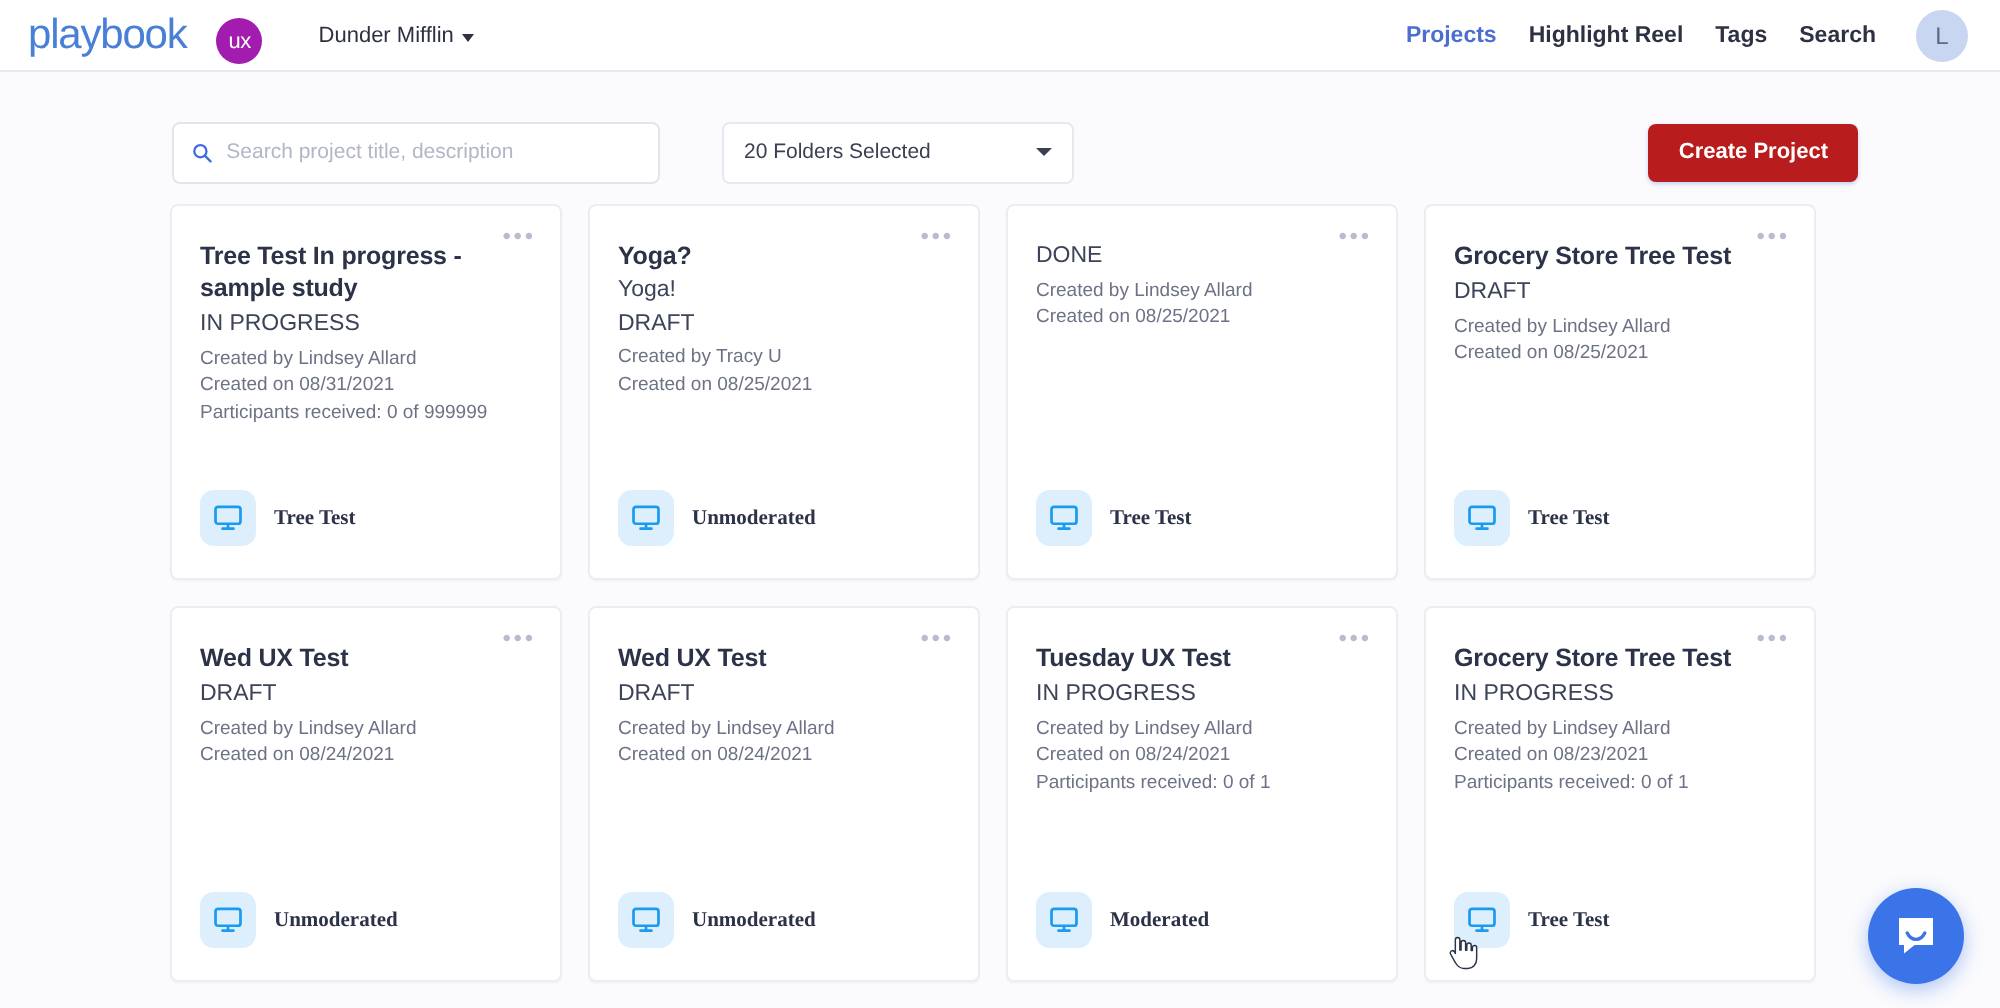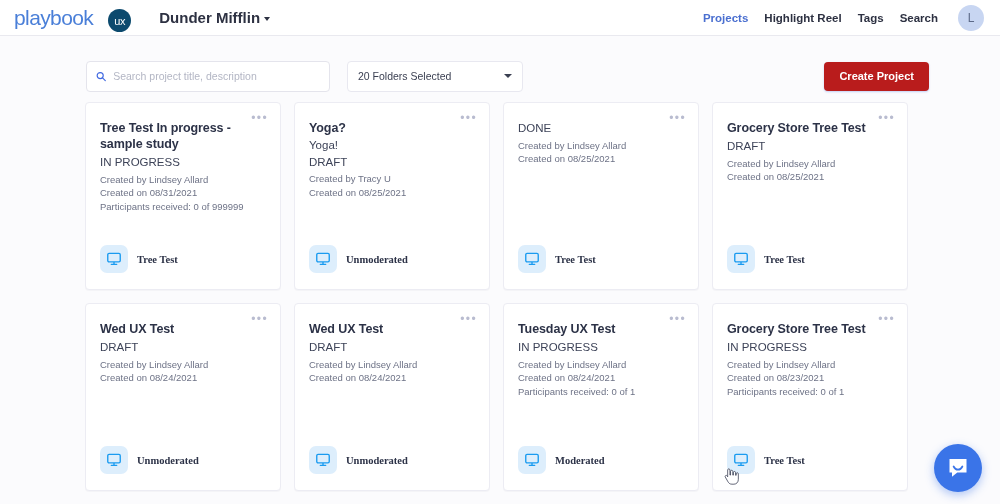--- a/index.html
+++ b/index.html
@@ -25,35 +25,35 @@
   .logo-text {
     font-size: 21px;
     letter-spacing: -0.6px;
     color: #4a7fd8;
     font-weight: 400;
     line-height: 1;
   }
   .logo-badge {
     width: 23px; height: 23px;
     border-radius: 50%;
-    background: #0c4a6e;
+    background: #a21caf;
     color: #fff;
     font-size: 11px;
     font-weight: 400;
     display: inline-flex;
     align-items: center;
     justify-content: center;
     position: relative;
     top: 3px;
     letter-spacing: -0.3px;
   }
   .org-selector {
     margin-left: 28px;
-    font-size: 15px;
-    font-weight: bold;
+    font-size: 11px;
+    font-weight: normal;
     color: #2d3142;
     display: flex;
     align-items: center;
     gap: 4px;
     cursor: pointer;
   }
   .caret-down {
     width: 0; height: 0;
     border-left: 3.5px solid transparent;
     border-right: 3.5px solid transparent;
@@ -88,21 +88,21 @@
     justify-content: center;
     margin-left: 4px;
     cursor: pointer;
   }
 
   
   .filterbar {
     display: flex;
     align-items: center;
     padding: 14px 0 0 86px;
-    gap: 17px;
+    gap: 31px;
     height: 66px;
   }
   .search-box {
     width: 244px; height: 31px;
     border: 1px solid #e4e4ec;
     border-radius: 4px;
     background: #fff;
     display: flex;
     align-items: center;
     padding: 0 9px;

